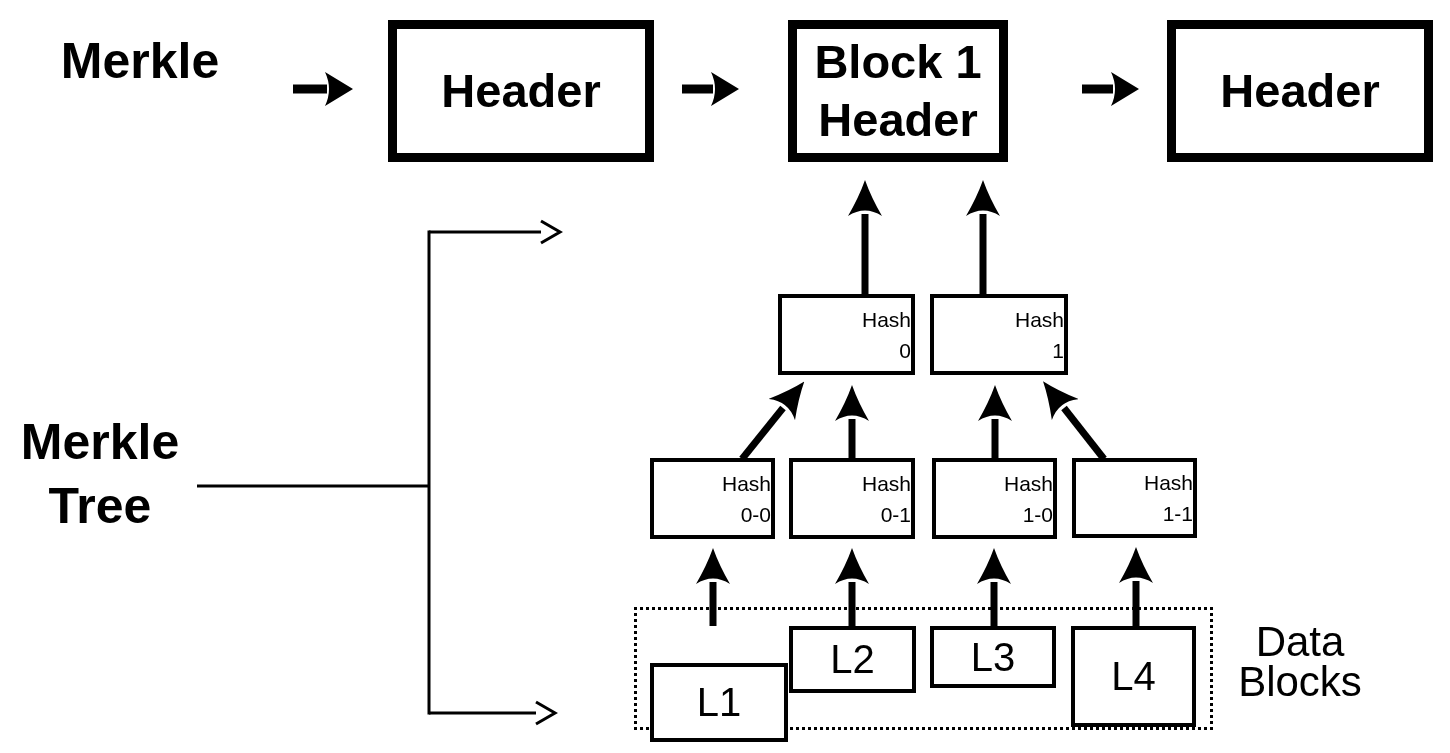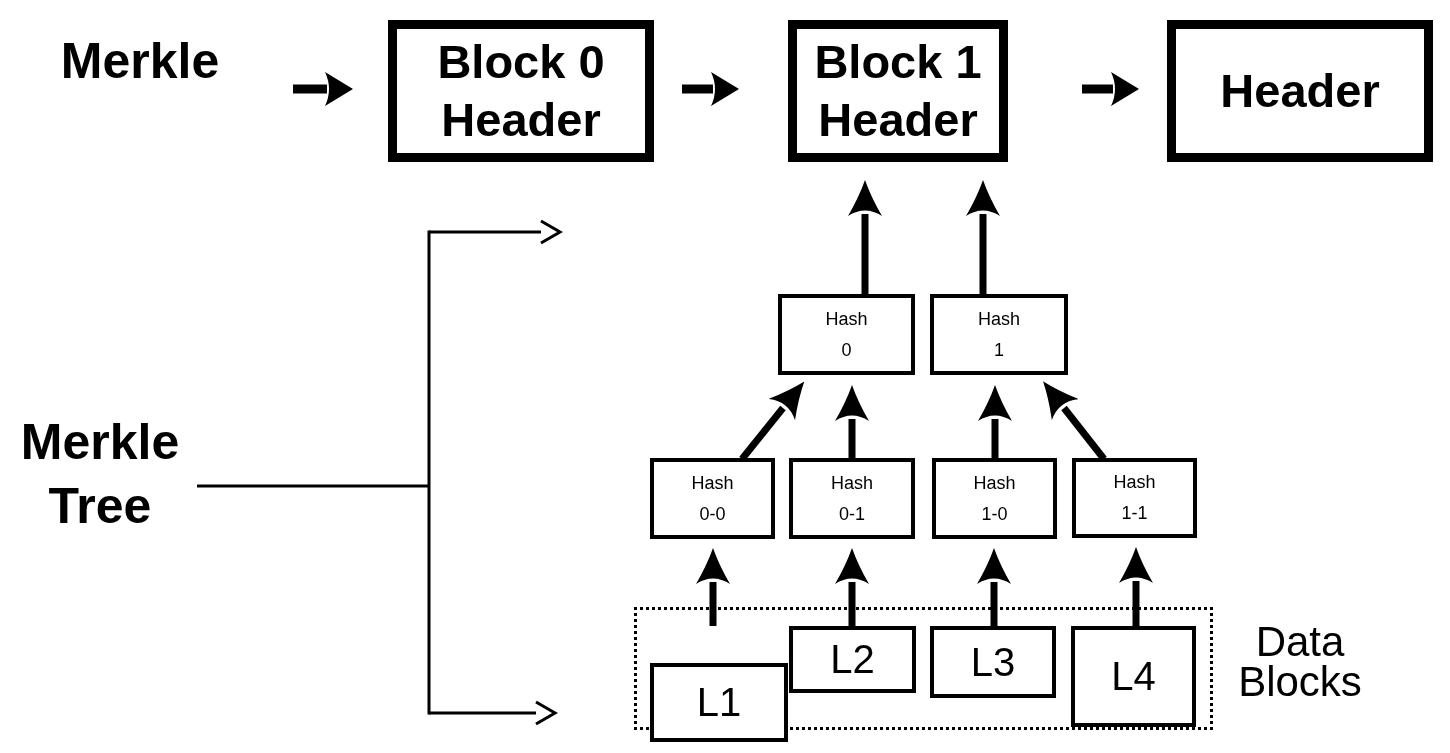--- a/index.html
+++ b/index.html
@@ -22,23 +22,24 @@
   }
   .block-header{
     border:9px solid #000;
     font-weight:bold;
     font-size:47px;
     line-height:58px;
     letter-spacing:0px;
   }
   .hash-box{
     border:4px solid #000;
-    font-size:18px;
+    font-size:21px;
     line-height:31px;
     font-weight:400;
+    align-items:flex-end;
   }
   .leaf-box{
     border:4px solid #000;
     font-size:40px;
     font-weight:400;
   }
   .dotted-frame{
     position:absolute;
     box-sizing:border-box;
     border:3px dotted #000;
@@ -60,21 +61,21 @@
   #block1{left:788px;top:20px;width:220px;height:142px;}
   #block2{left:1167px;top:20px;width:266px;height:142px;}
   #hash0 {left:778px;top:294px;width:137px;height:81px;}
   #hash1 {left:930px;top:294px;width:138px;height:81px;}
   #hash00{left:650px;top:458px;width:125px;height:81px;}
   #hash01{left:789px;top:458px;width:126px;height:81px;}
   #hash10{left:932px;top:458px;width:125px;height:81px;}
   #hash11{left:1072px;top:458px;width:125px;height:80px;}
   #leaf1{left:650px;top:626px;width:138px;height:79px;margin-top:37px;}
   #leaf2{left:789px;top:626px;width:127px;height:67px;}
-  #leaf3{left:930px;top:626px;width:126px;height:72px;}
+  #leaf3{left:930px;top:626px;width:126px;height:62px;}
   #leaf4{left:1071px;top:626px;width:125px;height:101px;}
   #dottedFrame{left:634px;top:607px;width:579px;height:123px;}
 
   #arrows{
     position:absolute;left:0;top:0;width:1450px;height:753px;
     z-index:2;pointer-events:none;
   }
 </style>
 </head>
 <body>
@@ -91,21 +92,20 @@
     <span class="lbl-line">Merkle</span>
     <span class="lbl-line">Tree</span>
   </div>
 
   <div class="float-label data-blocks-label">
     <span class="lbl-line">Data</span>
     <span class="lbl-line">Blocks</span>
   </div>
 
   <div id="block0" class="box block-header">
-    <span>Block 0</span>
     <span>Header</span>
   </div>
   <div id="block1" class="box block-header">
     <span>Block 1</span>
     <span>Header</span>
   </div>
   <div id="block2" class="box block-header">
     <span>Header</span>
   </div>
 

